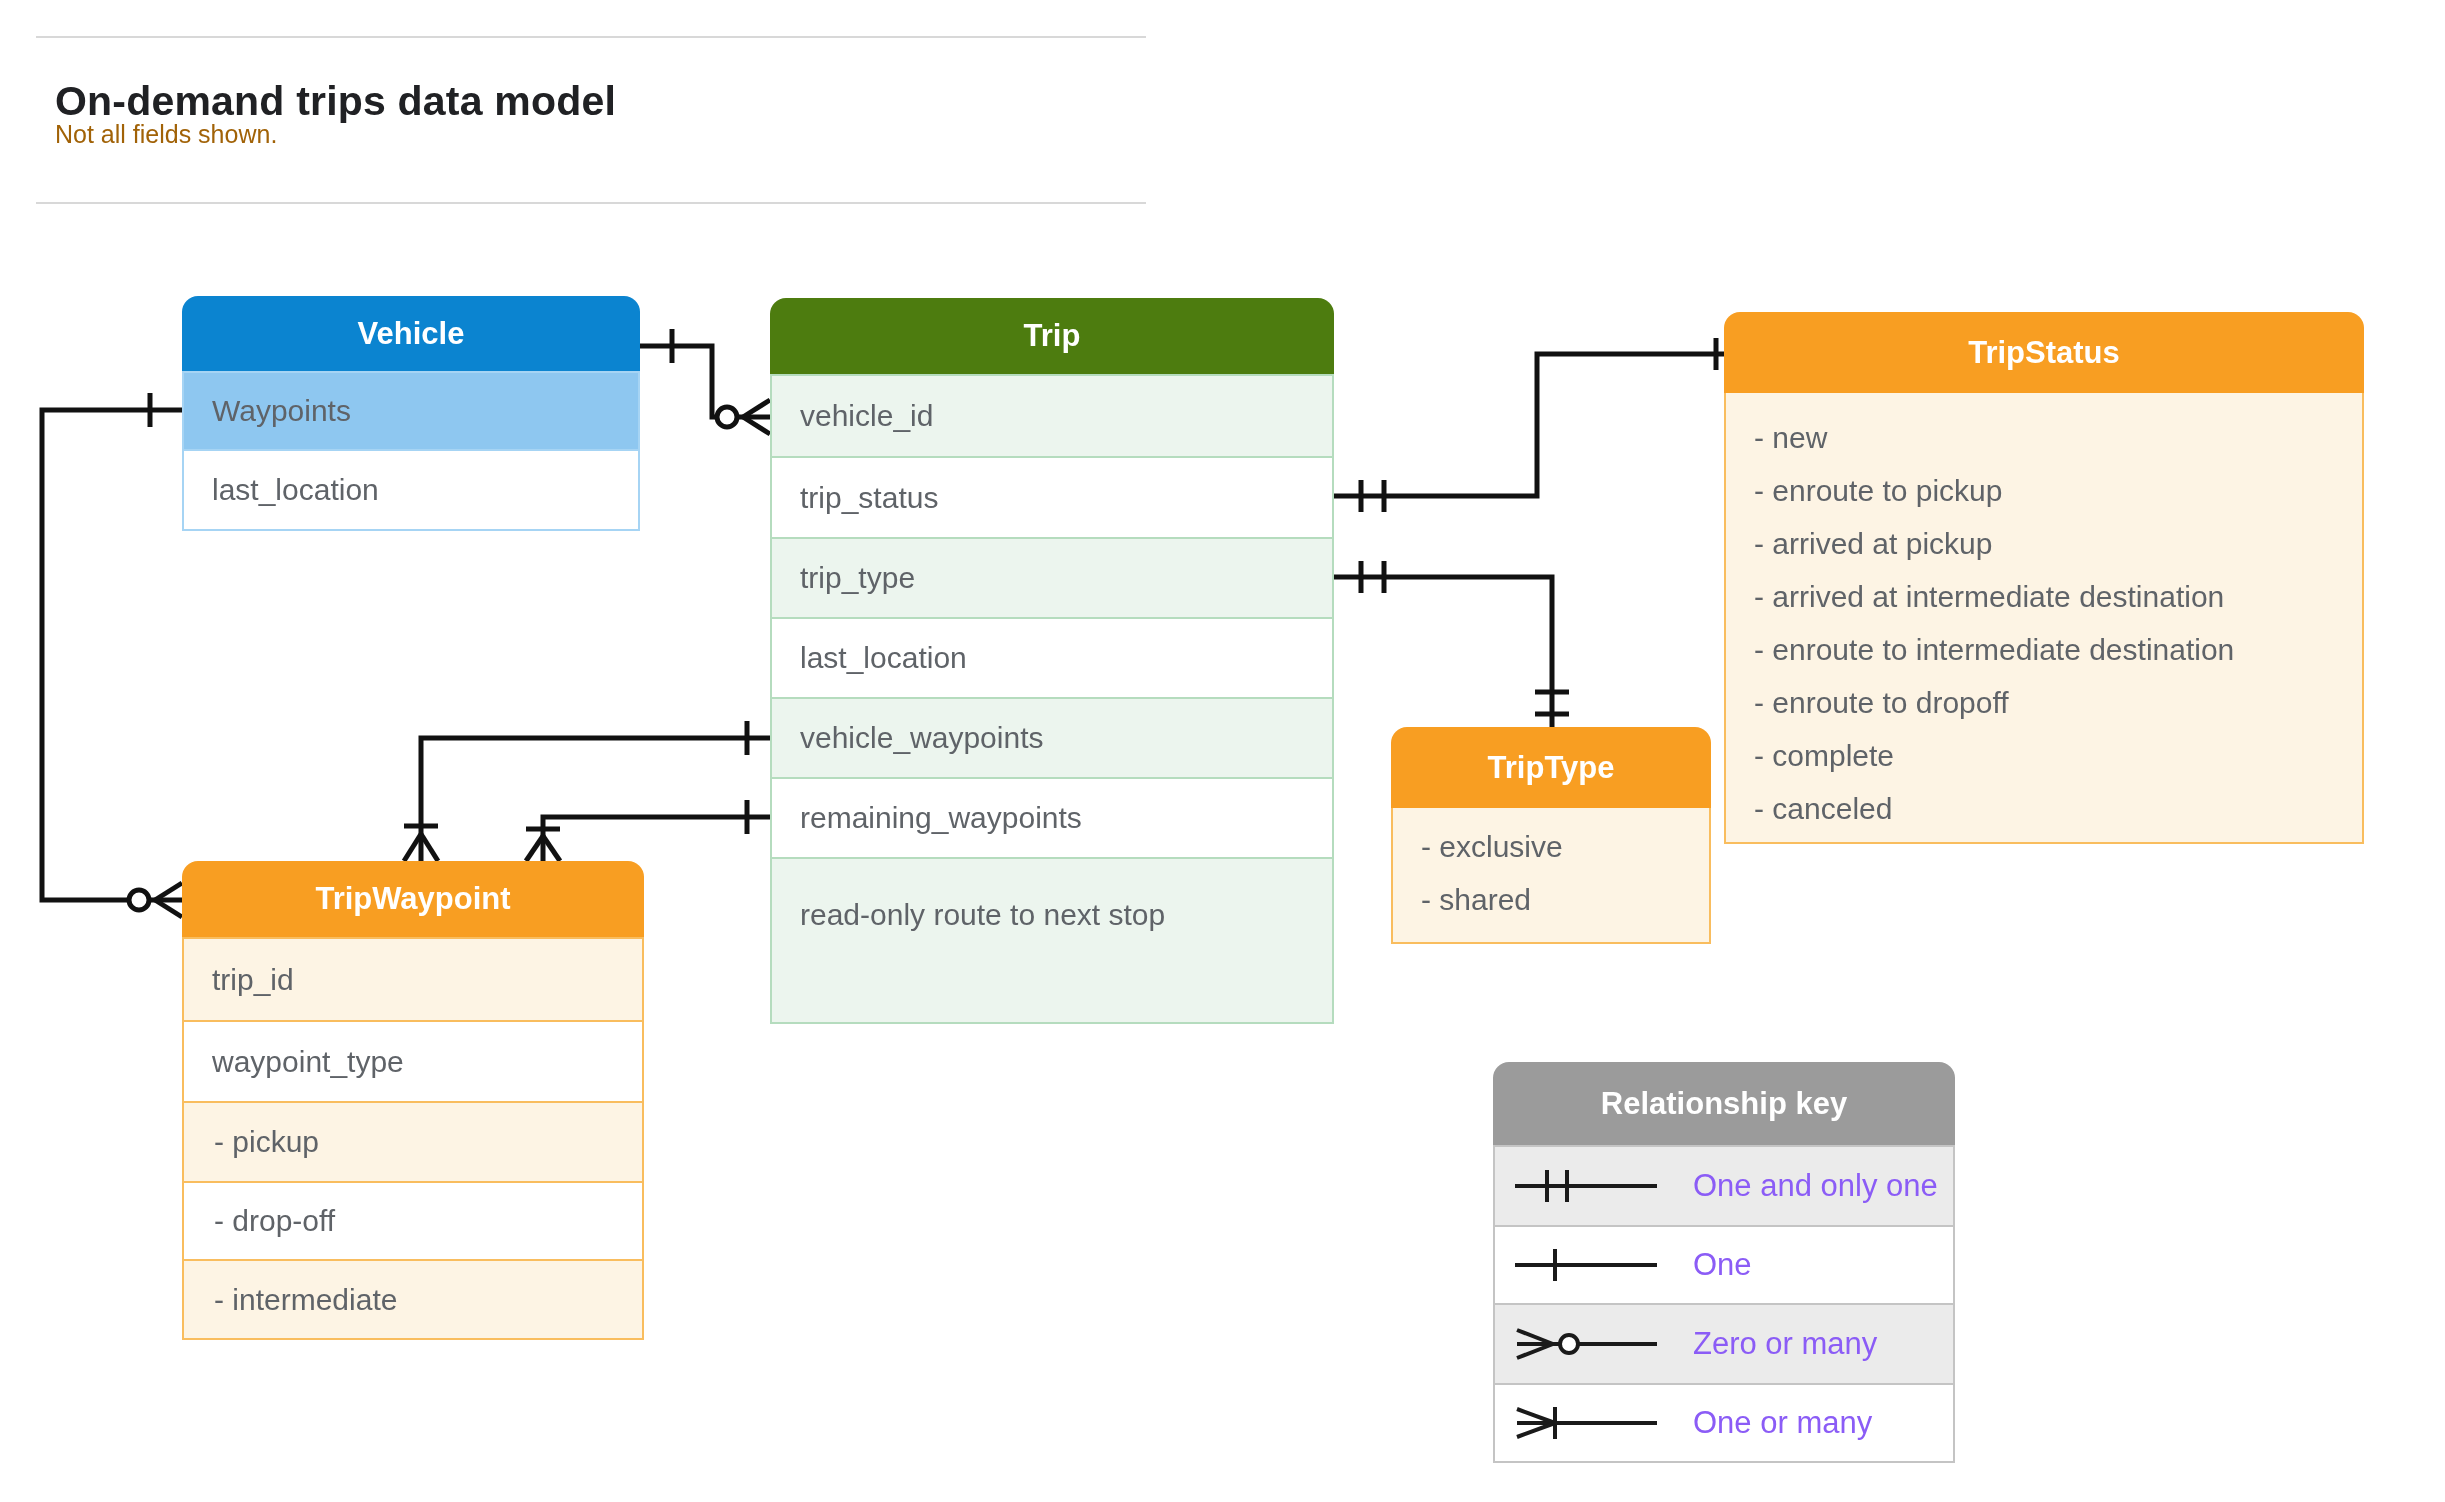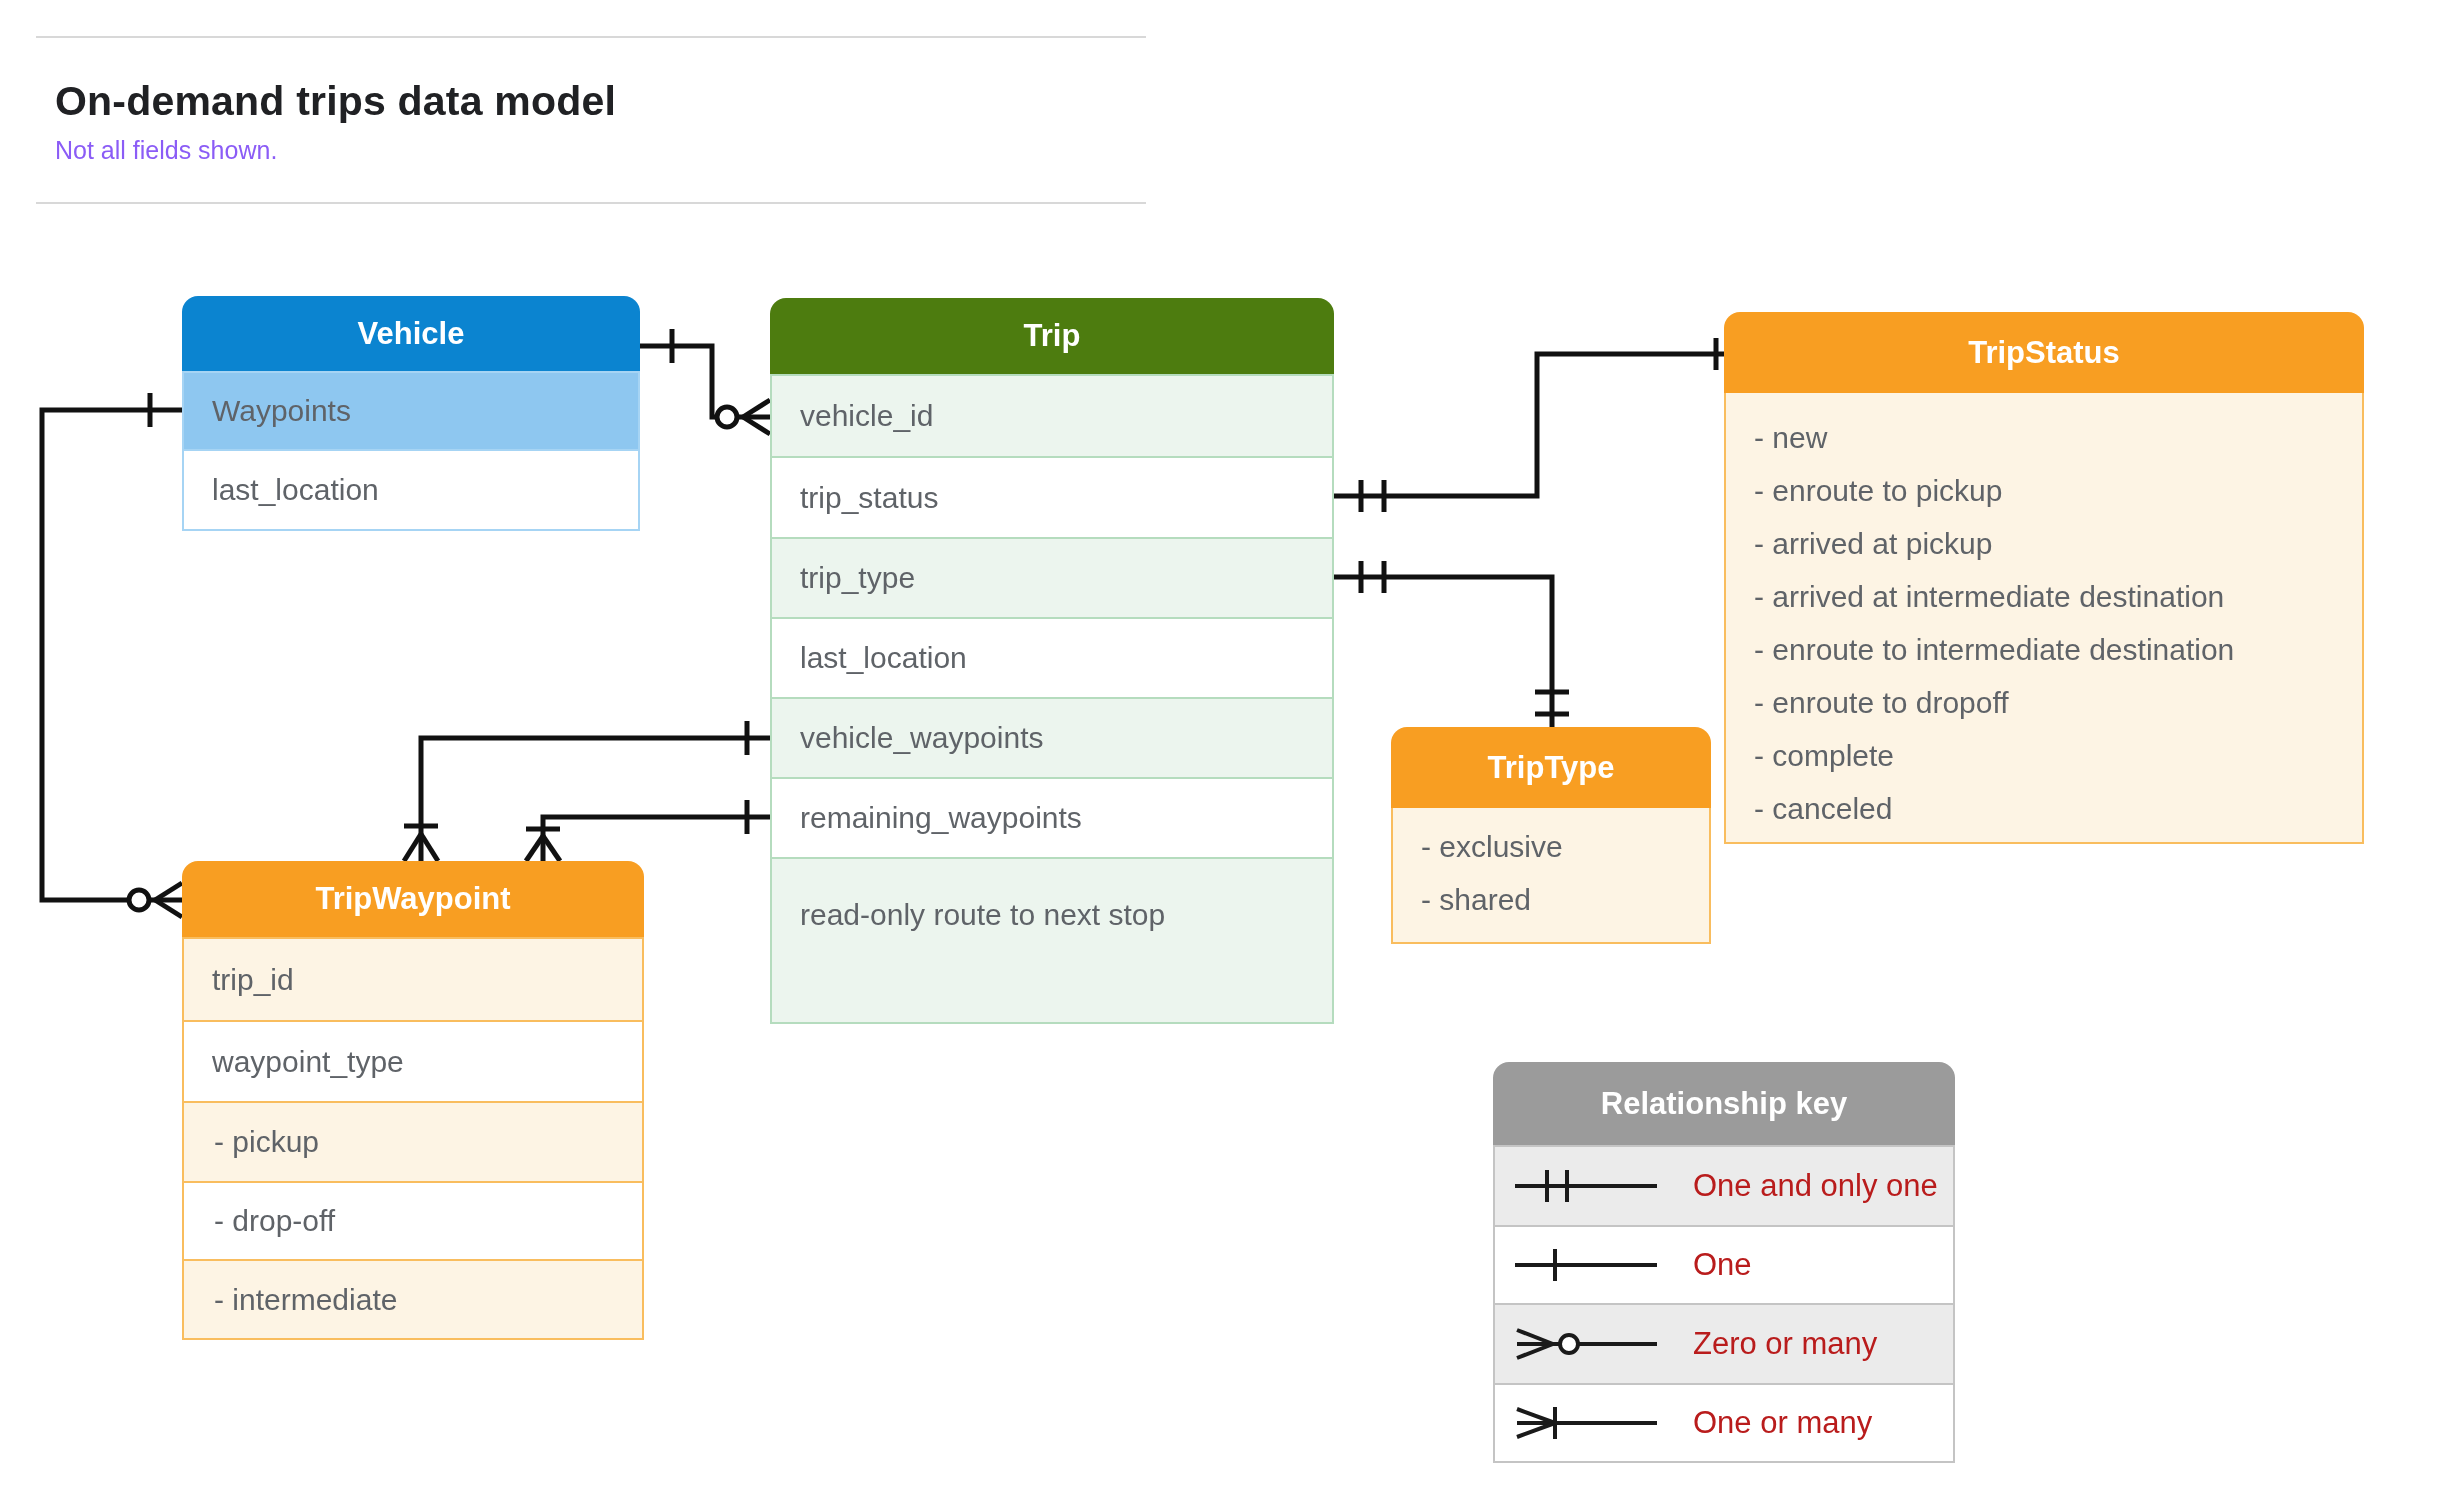--- a/index.html
+++ b/index.html
@@ -9,22 +9,22 @@
     background:#ffffff;
     font-family:"Liberation Sans", sans-serif;
     overflow:hidden;
   }
   .rule{position:absolute;height:2px;background:#d8d8d8;}
   .page-title{
     position:absolute;left:55px;top:78px;margin:0;
     font-size:41px;font-weight:700;color:#202124;letter-spacing:0.2px;
   }
   .page-subtitle{
-    position:absolute;left:55px;top:136px;margin:0;
-    font-size:25px;font-weight:400;color:#8b5cf6;
+    position:absolute;left:55px;top:120px;margin:0;
+    font-size:25px;font-weight:400;color:#a16207;
   }
   svg.connectors{position:absolute;left:0;top:0;z-index:1;pointer-events:none;}
   svg.connectors line, svg.connectors polyline{stroke:#111111;stroke-width:5;fill:none;}
   svg.connectors circle{stroke:#111111;stroke-width:5;fill:#ffffff;}
 
   .entity{position:absolute;z-index:2;box-sizing:border-box;}
   .ehead{
     box-sizing:border-box;display:flex;align-items:center;justify-content:center;
     color:#ffffff;font-weight:700;font-size:31px;
     border-radius:16px 16px 0 0;
@@ -53,21 +53,21 @@
   .hd-orange{background:#f89e22;}
   .bd-orange{border:2px solid #f9bd5e;border-top:none;}
   .bd-orange .erow{border-top:2px solid #f9bd5e;}
   .row-cream{background:#fdf4e4;}
   .list-cream{background:#fdf4e4;}
   
   .hd-gray{background:#9b9b9b;}
   .bd-gray{border:2px solid #c4c4c4;border-top:none;}
   .bd-gray .erow{border-top:2px solid #c4c4c4;}
   .row-gray{background:#ebebeb;}
-  .key-row{padding-left:16px;color:#b91c1c;font-size:31px;}
+  .key-row{padding-left:16px;color:#8b5cf6;font-size:31px;}
   .key-sym{width:150px;height:44px;flex:0 0 150px;margin-right:32px;}
   .key-sym line{stroke:#1a1a1a;stroke-width:4;fill:none;}
   .key-sym circle{stroke:#1a1a1a;stroke-width:4;fill:#ffffff;}
   
   .route-row{
     box-sizing:border-box;display:flex;flex-direction:column;justify-content:flex-start;
     padding:28px 10px 0 28px;font-size:30px;color:#5f6368;line-height:55px;
   }
 </style>
 </head>

